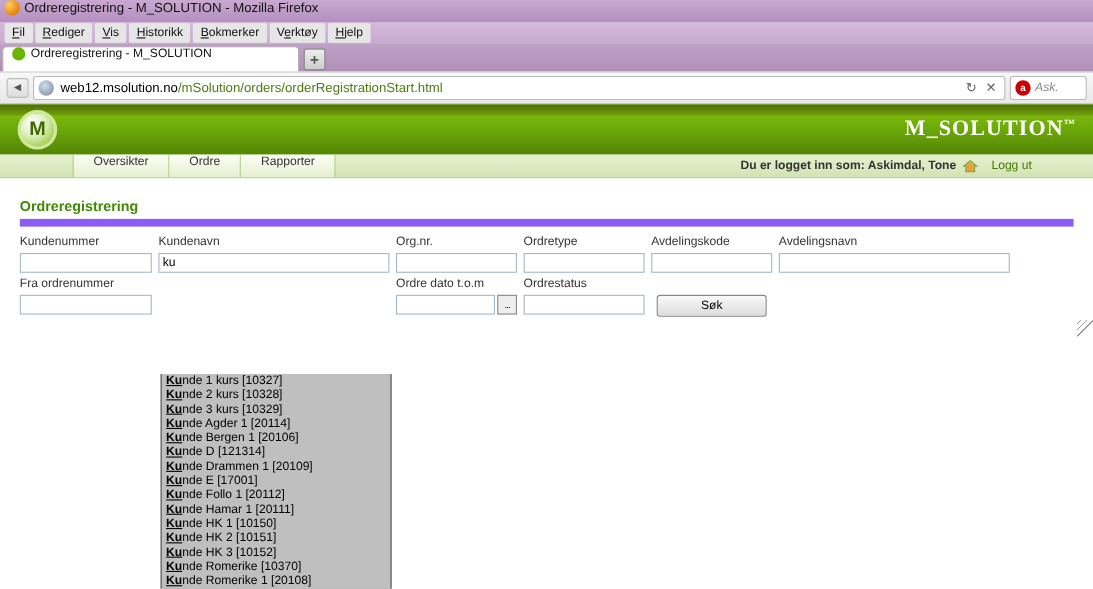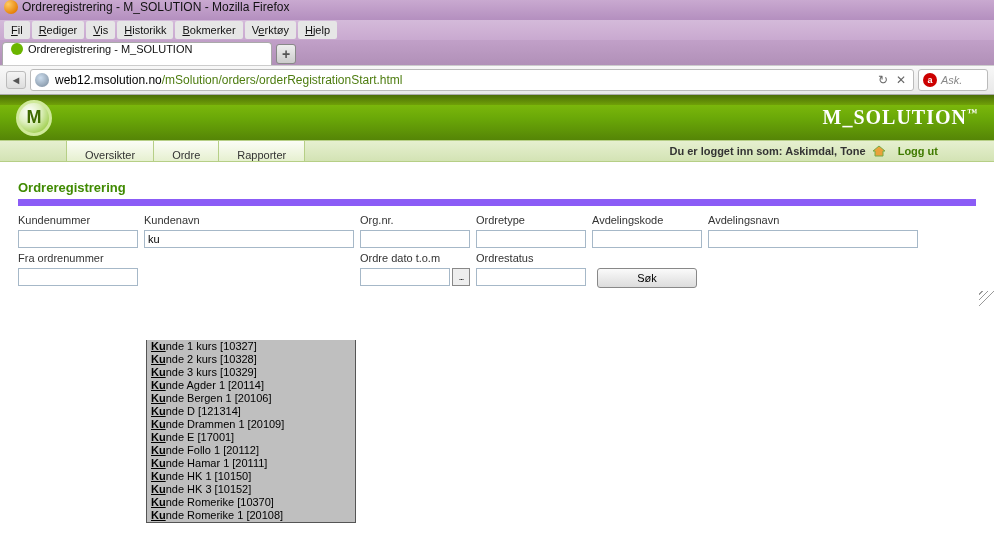--- a/index.html
+++ b/index.html
@@ -177,32 +177,32 @@
     border-bottom:1px solid #b6cf86;
     display:flex;
     align-items:center;
     padding:0 56px 0 66px;
     font-size:11px;
     color:#333;
   }
   .app-navrow .navtab {
     padding:0 18px;
     height:100%;
-    display:flex;align-items:flex-end;
+    display:flex;align-items:flex-start;
     position:relative;
     background:linear-gradient(to bottom,#fbfdf6,#e6f0d0);
     border-right:1px solid #b6cf86;
   }
   .app-navrow .navtab:first-child{border-left:1px solid #b6cf86;}
   .app-navrow .spacer{flex:1;}
   .app-navrow .login-info{font-weight:bold;color:#333;}
   .app-navrow .home-icon{
     width:14px;height:12px;display:inline-block;margin:0 6px;vertical-align:middle;
   }
-  .app-navrow .logout{color:#3f7a00;font-weight:bold;margin-left:6px;}
+  .app-navrow .logout{color:#3f7a00;font-weight:normal;margin-left:6px;}
   
   .content {
     padding: 18px;
   }
   .panel-title {
     color:#3f8a00;
     font-weight:bold;
     font-size:13px;
     border-bottom:7px solid #8b5cf6;
     padding-bottom:4px;
@@ -394,19 +394,20 @@
       <div class="ac-item"><span class="pre">Ku</span><span>nde 2 kurs [10328]</span></div>
       <div class="ac-item"><span class="pre">Ku</span><span>nde 3 kurs [10329]</span></div>
       <div class="ac-item"><span class="pre">Ku</span><span>nde Agder 1 [20114]</span></div>
       <div class="ac-item"><span class="pre">Ku</span><span>nde Bergen 1 [20106]</span></div>
       <div class="ac-item"><span class="pre">Ku</span><span>nde D [121314]</span></div>
       <div class="ac-item"><span class="pre">Ku</span><span>nde Drammen 1 [20109]</span></div>
       <div class="ac-item"><span class="pre">Ku</span><span>nde E [17001]</span></div>
       <div class="ac-item"><span class="pre">Ku</span><span>nde Follo 1 [20112]</span></div>
       <div class="ac-item"><span class="pre">Ku</span><span>nde Hamar 1 [20111]</span></div>
       <div class="ac-item"><span class="pre">Ku</span><span>nde HK 1 [10150]</span></div>
+      <div class="ac-item"><span class="pre">Ku</span><span>nde HK 2 [10151]</span></div>
       <div class="ac-item"><span class="pre">Ku</span><span>nde HK 3 [10152]</span></div>
       <div class="ac-item"><span class="pre">Ku</span><span>nde Romerike [10370]</span></div>
       <div class="ac-item"><span class="pre">Ku</span><span>nde Romerike 1 [20108]</span></div>
     </div>
 
   <div class="resize-grip"></div>
 </div>
 
 </body></html>

